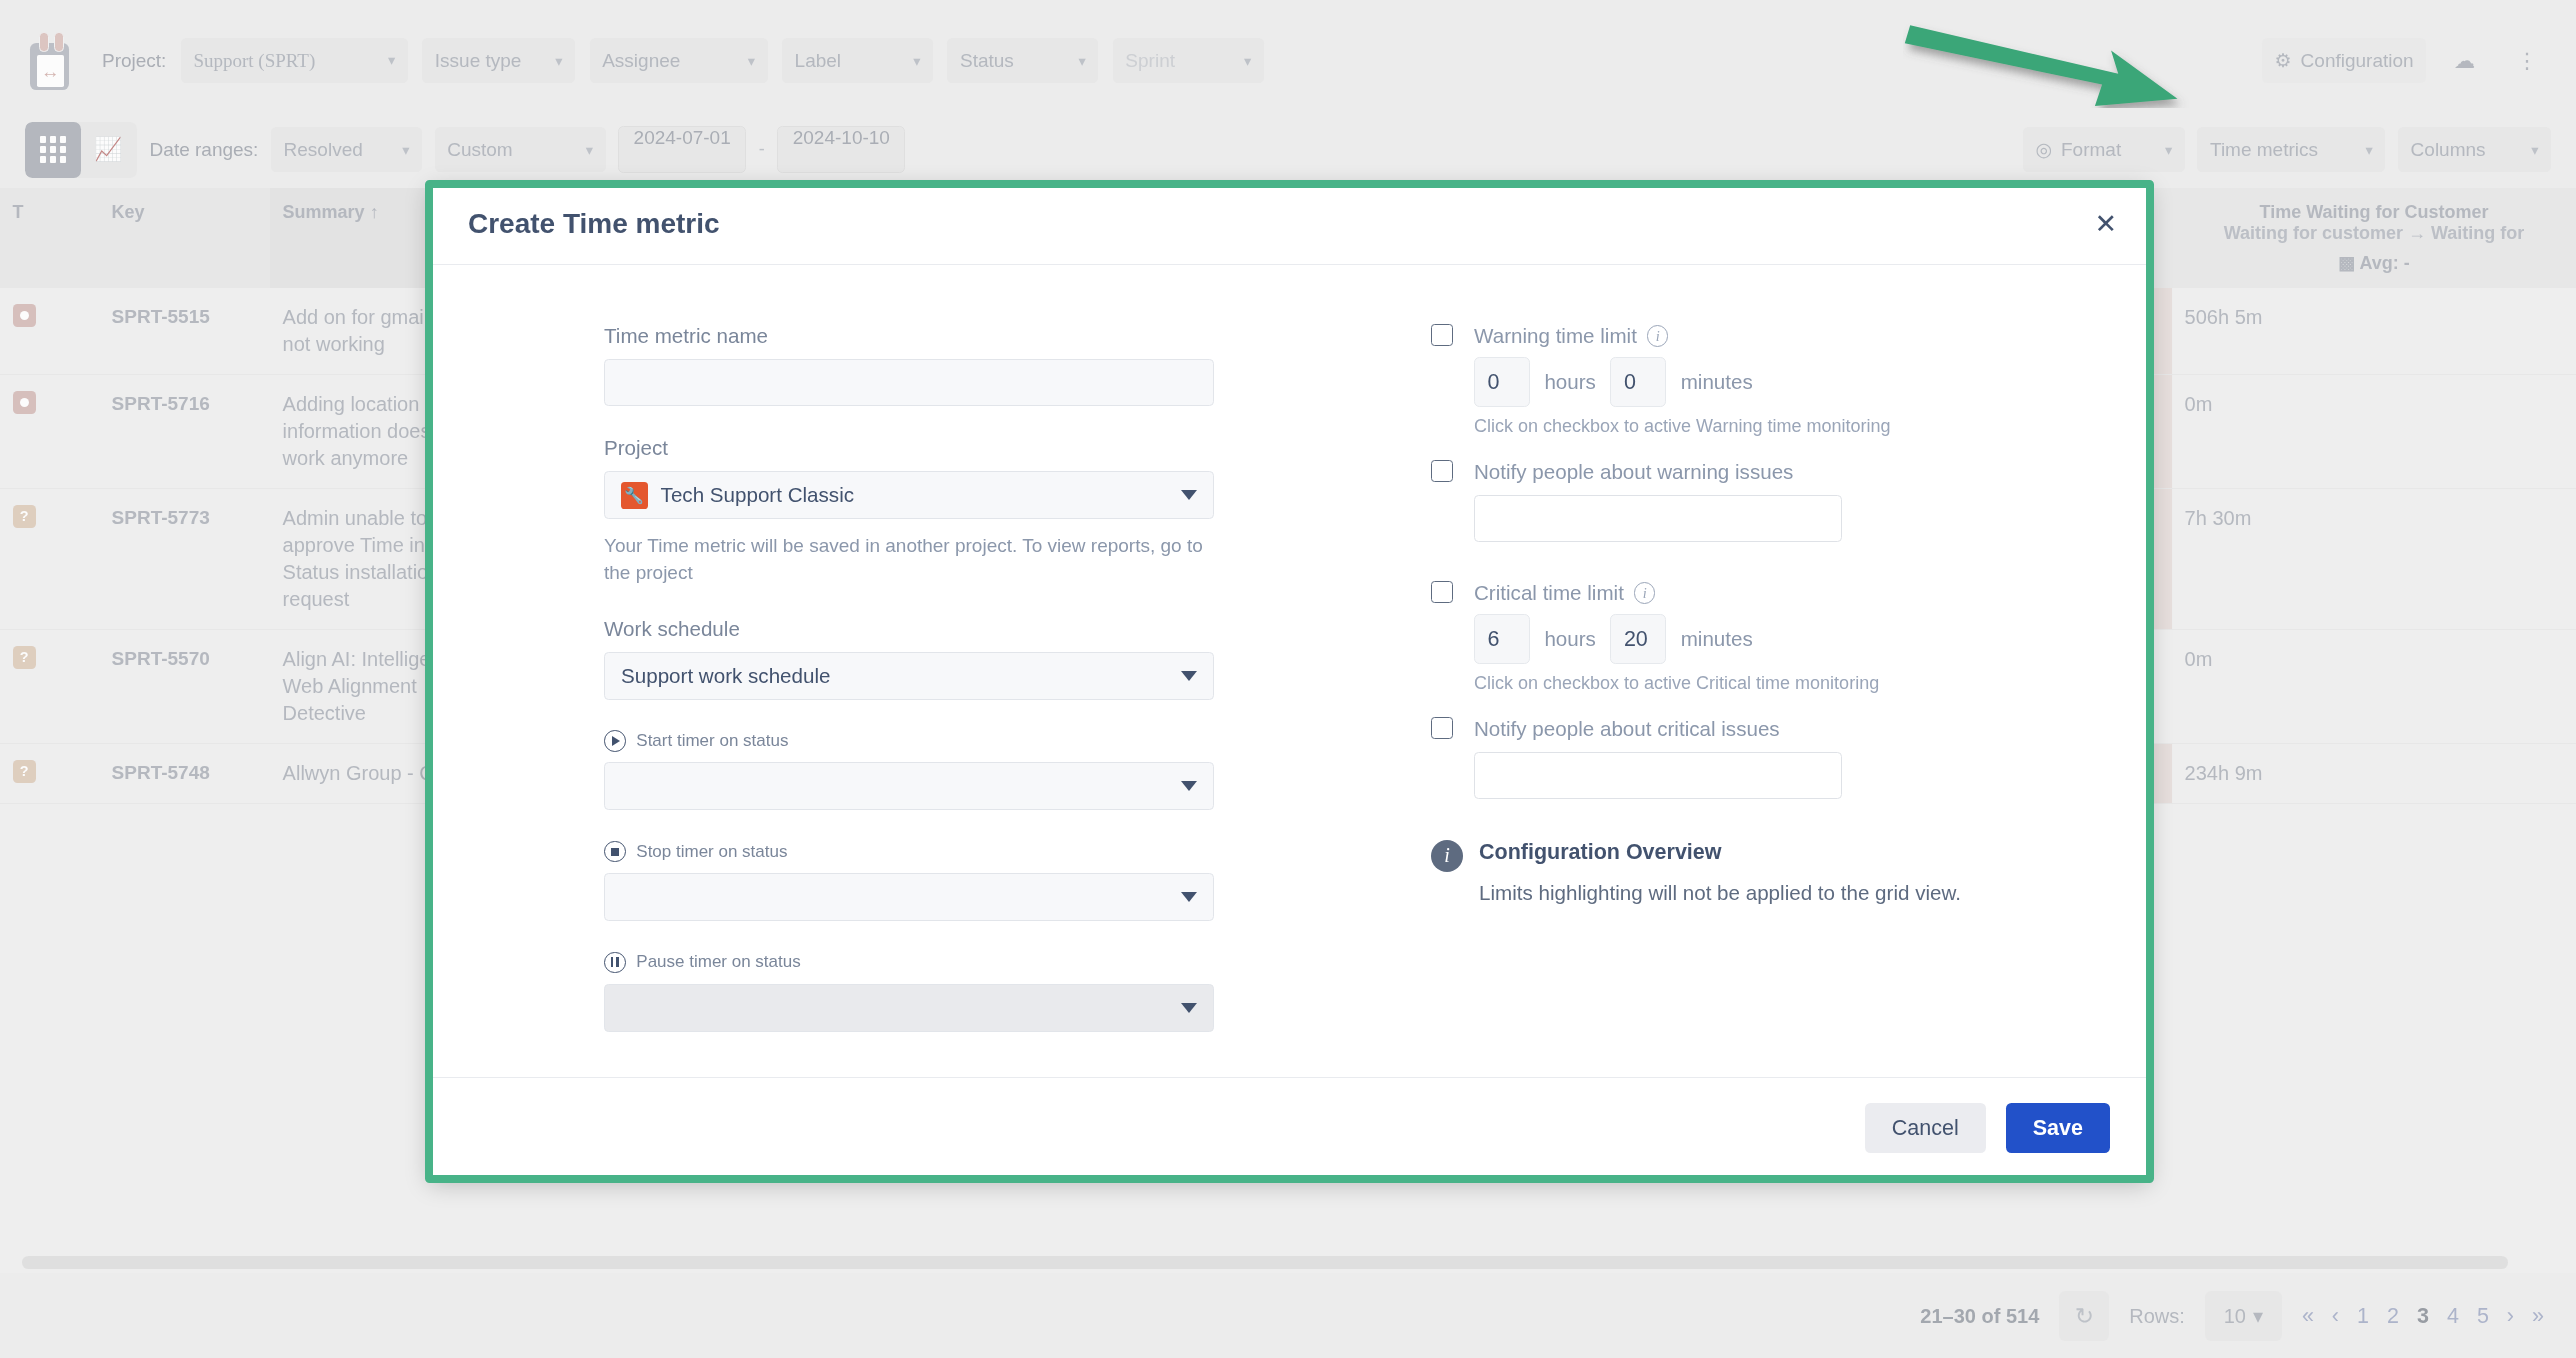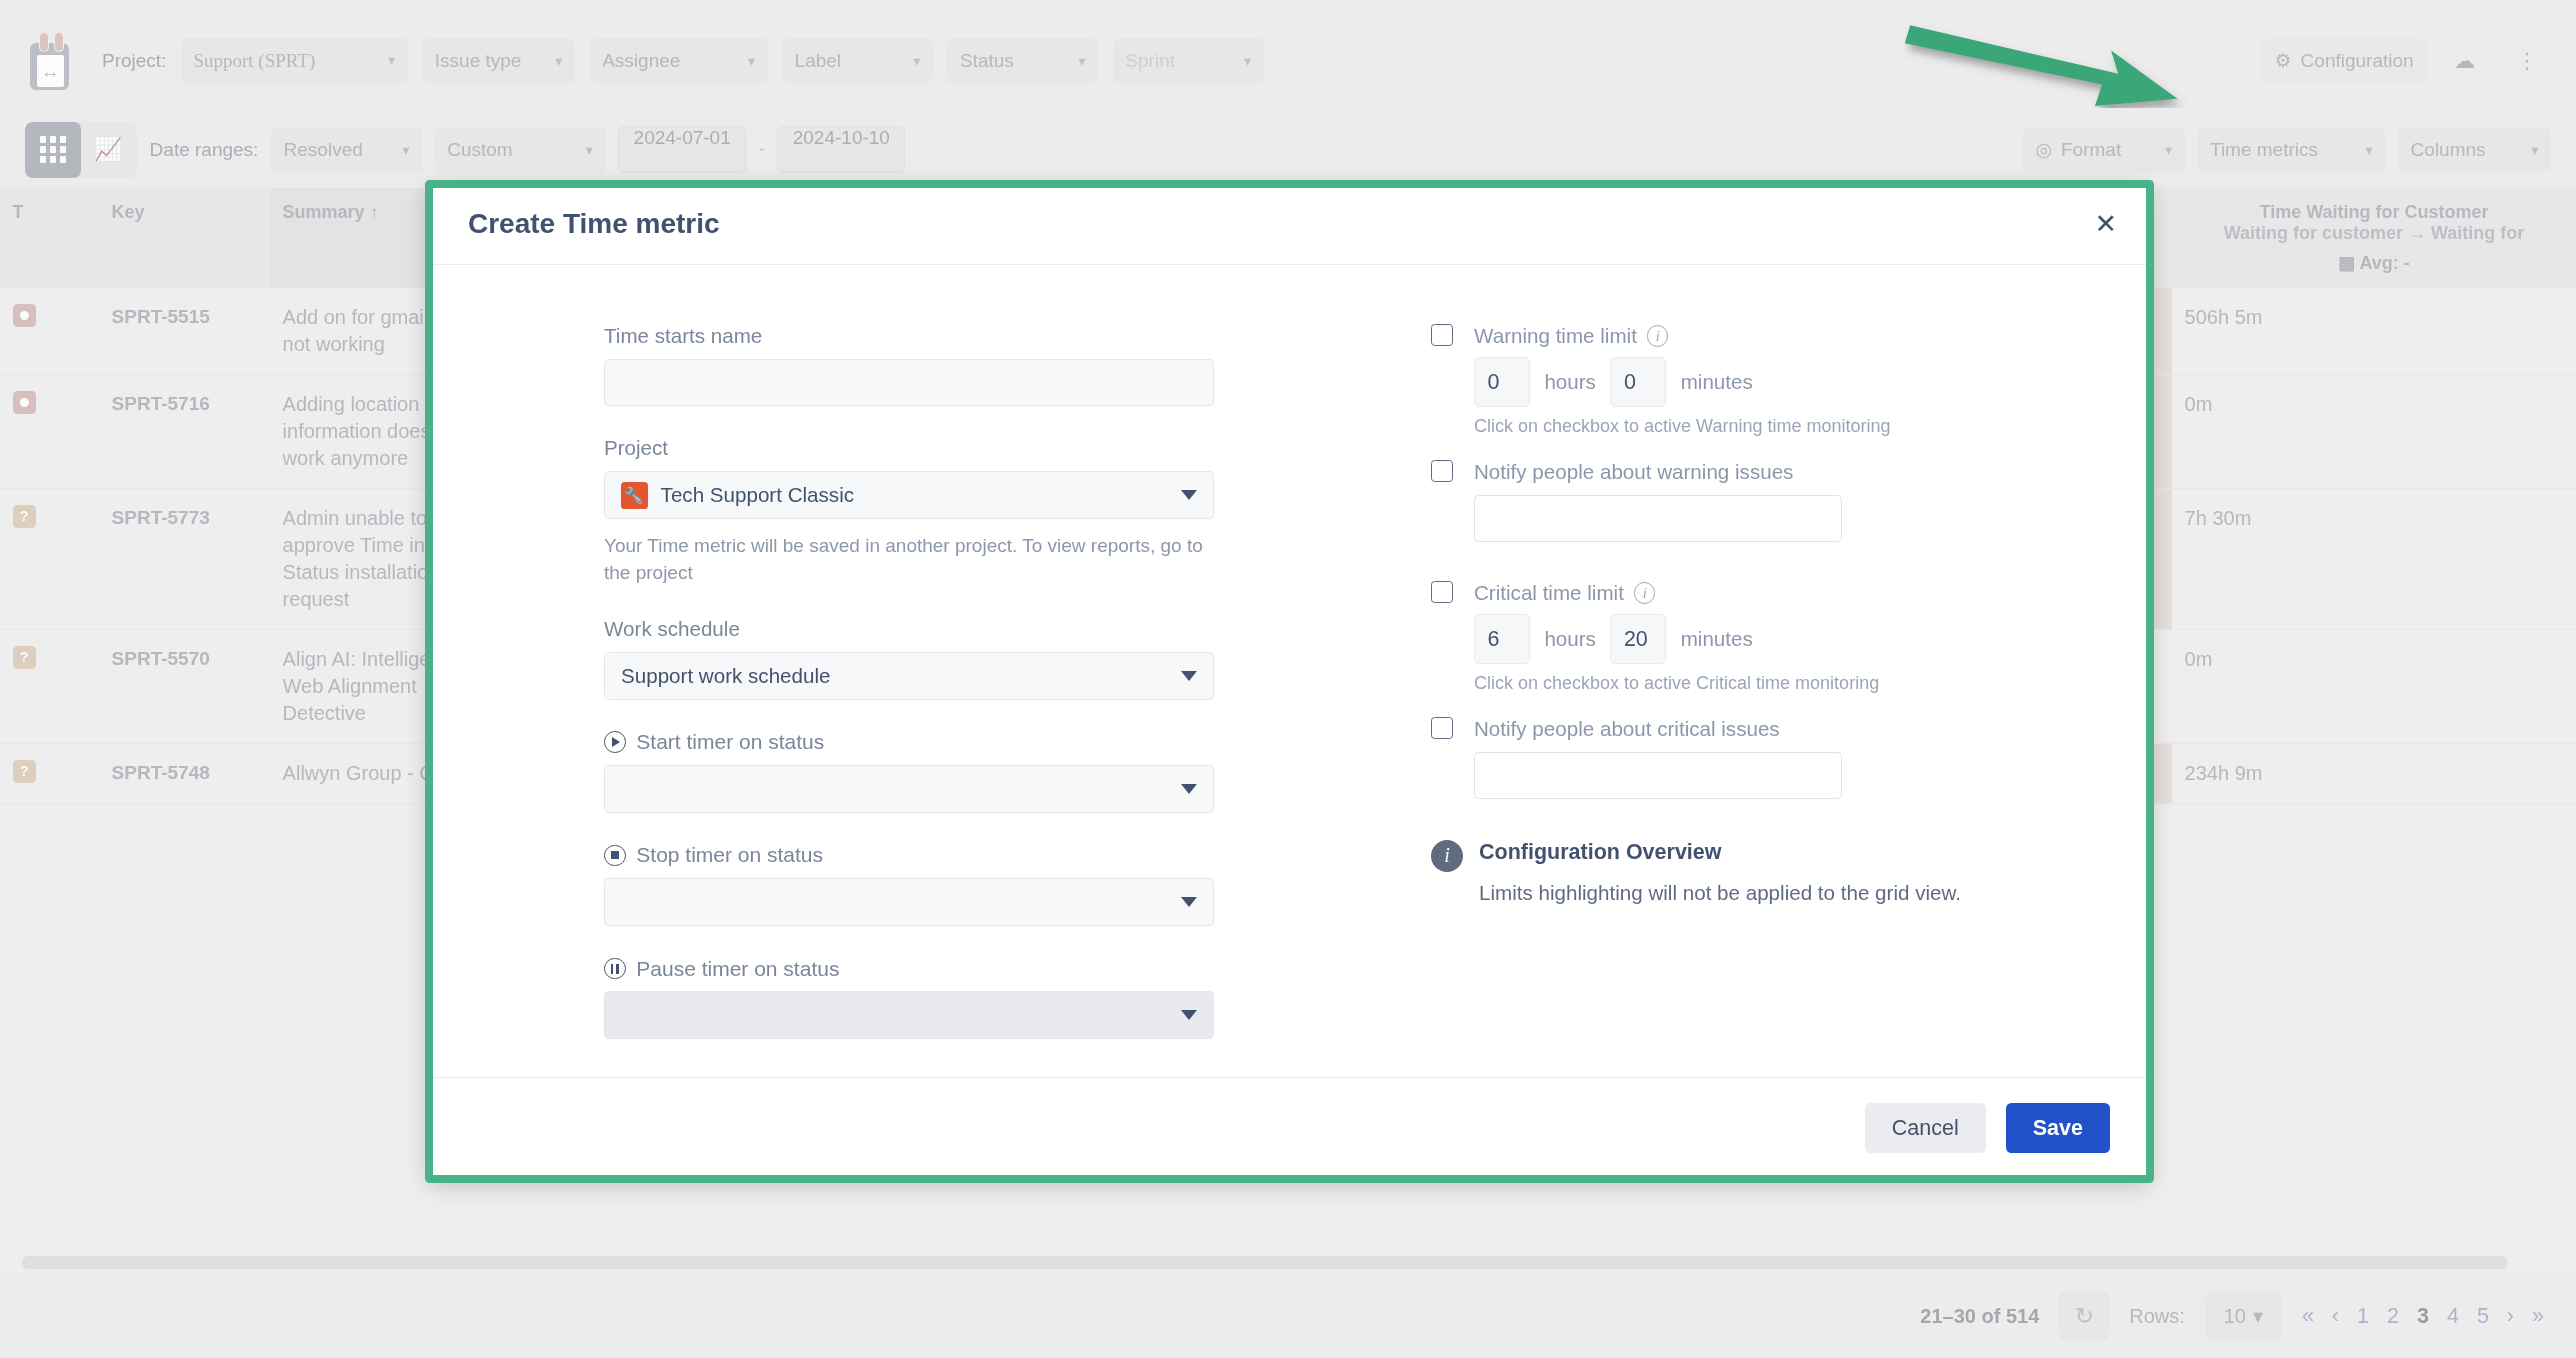--- a/index.html
+++ b/index.html
@@ -149,21 +149,21 @@
   .fieldgap { height:30.5px; }
 
   .timerrow { display:flex; align-items:center; gap:10.8px; margin-bottom:10.8px; }
   .tglyph { width:21.5px; height:21.5px; border:1.8px solid #42526e; border-radius:50%;
      display:flex; align-items:center; justify-content:center; }
   .tglyph .play { width:0;height:0;border-left:8px solid #42526e;
      border-top:5.4px solid transparent;border-bottom:5.4px solid transparent; margin-left:2.7px;}
   .tglyph .stop { width:8px;height:8px;background:#42526e;}
   .tglyph .pause { display:flex; gap:2.7px;}
   .tglyph .pause i { width:2.7px;height:10px;background:#42526e;display:block;}
-  .tlabel { font-size:21px; color:#7a869a; }
+  .tlabel { font-size:17px; color:#7a869a; }
 
   
   .limitblock { position:relative; margin-bottom:5.4px;}
   .chk { width:21.5px; height:21.5px; border:1.8px solid #5e6b80; border-radius:3.6px;
      background:#fff; position:absolute; left:0; }
   .limhead { display:flex; align-items:center; gap:10px; padding-left:43px; }
   .limtitle { font-size:20.6px; color:#8b97ab; }
   .infoi { width:21.5px;height:21.5px;border:1.8px solid #9aa5b8;border-radius:50%; color:#9aa5b8;
      font-size:14.4px; display:flex;align-items:center;justify-content:center; font-style:italic;
      font-family:"Liberation Serif", serif; }
@@ -421,21 +421,21 @@
 
 <div class="modal">
   <div class="modal-head">
     <div class="modal-title">Create Time metric</div>
     <div class="close-x">✕</div>
   </div>
 
   <div class="modal-body">
 
     <div class="col-left">
-      <div class="flabel">Time starts name</div>
+      <div class="flabel">Time metric name</div>
       <input class="finput" value="" style="">
 
       <div class="fieldgap"></div>
       <div class="flabel">Project</div>
       <div class="fselect">
         <span class="projicon">🔧</span>
         <span>Tech Support Classic</span>
         <span class="caret"></span>
       </div>
       <div class="hint">Your Time metric will be saved in another project. To view reports, go to the project</div>

